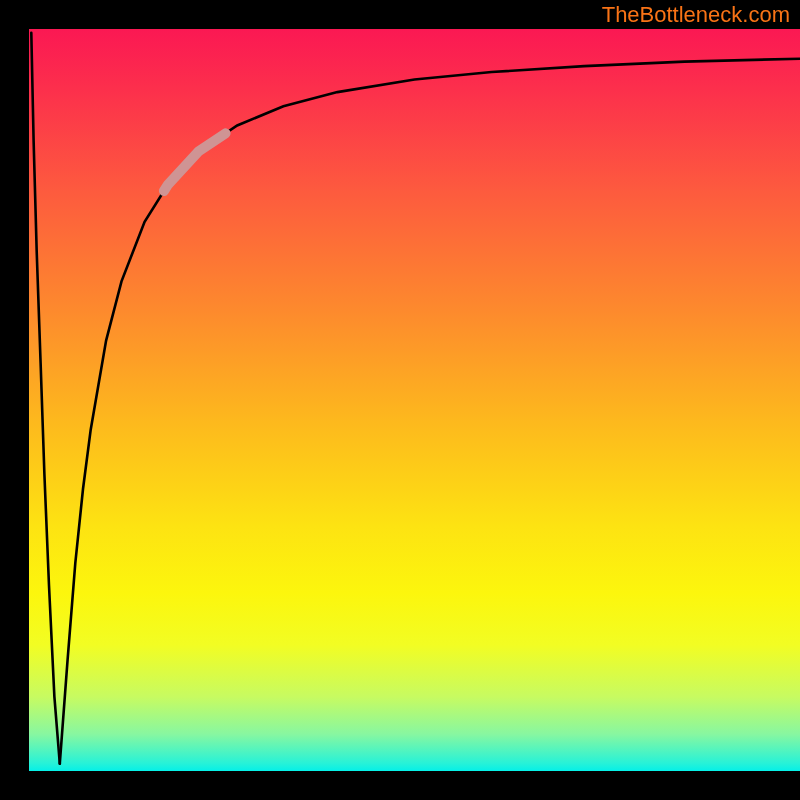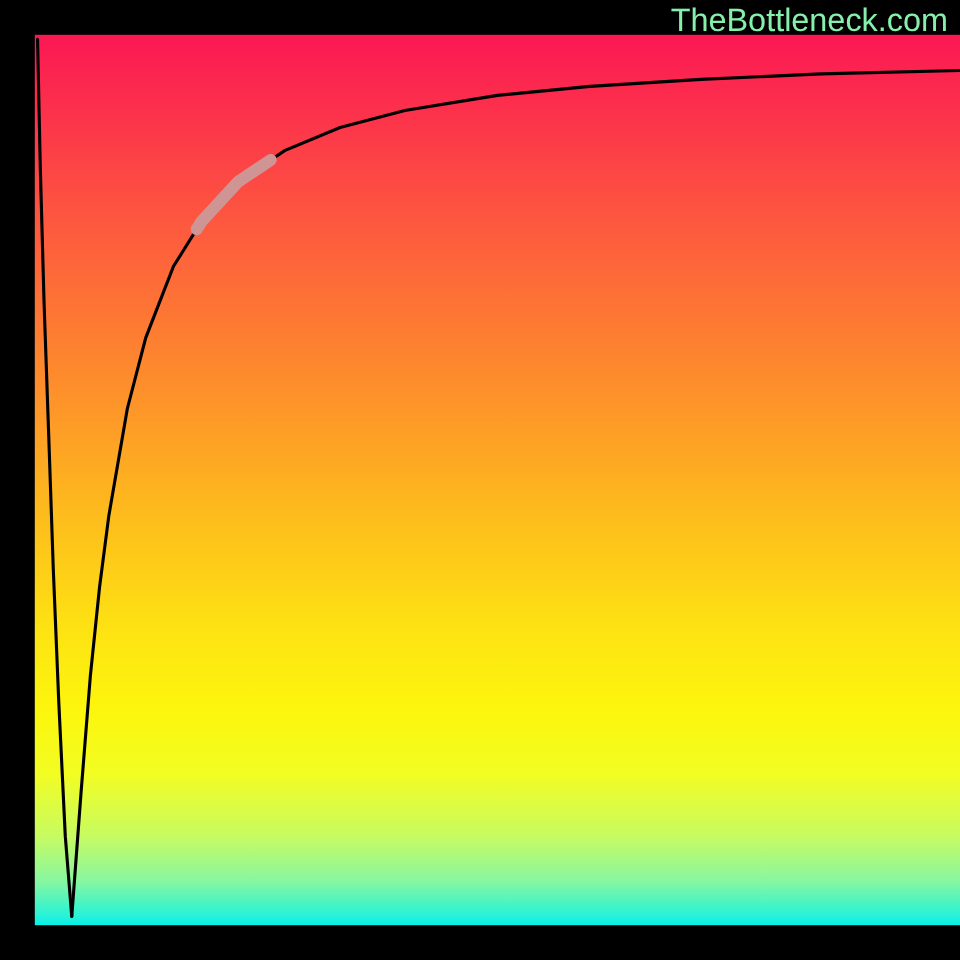--- a/index.html
+++ b/index.html
@@ -5,22 +5,22 @@
   * { margin: 0; padding: 0; box-sizing: border-box; }
   html, body { width: 800px; height: 800px; overflow: hidden; background: #000; }
 
   .wrap { position: relative; width: 800px; height: 800px; }
 
   .attribution {
     position: absolute;
     top: 2px;
     right: 10px;
     font-family: Arial, Helvetica, sans-serif;
-    font-size: 27px;
-    color: #86efac;
+    font-size: 22px;
+    color: #f97316;
     font-weight: 500;
     z-index: 10;
   }
 
   .plot {
     position: absolute;
     left: 29px;
     top: 29px;
     width: 771px;   
     height: 742px;  

